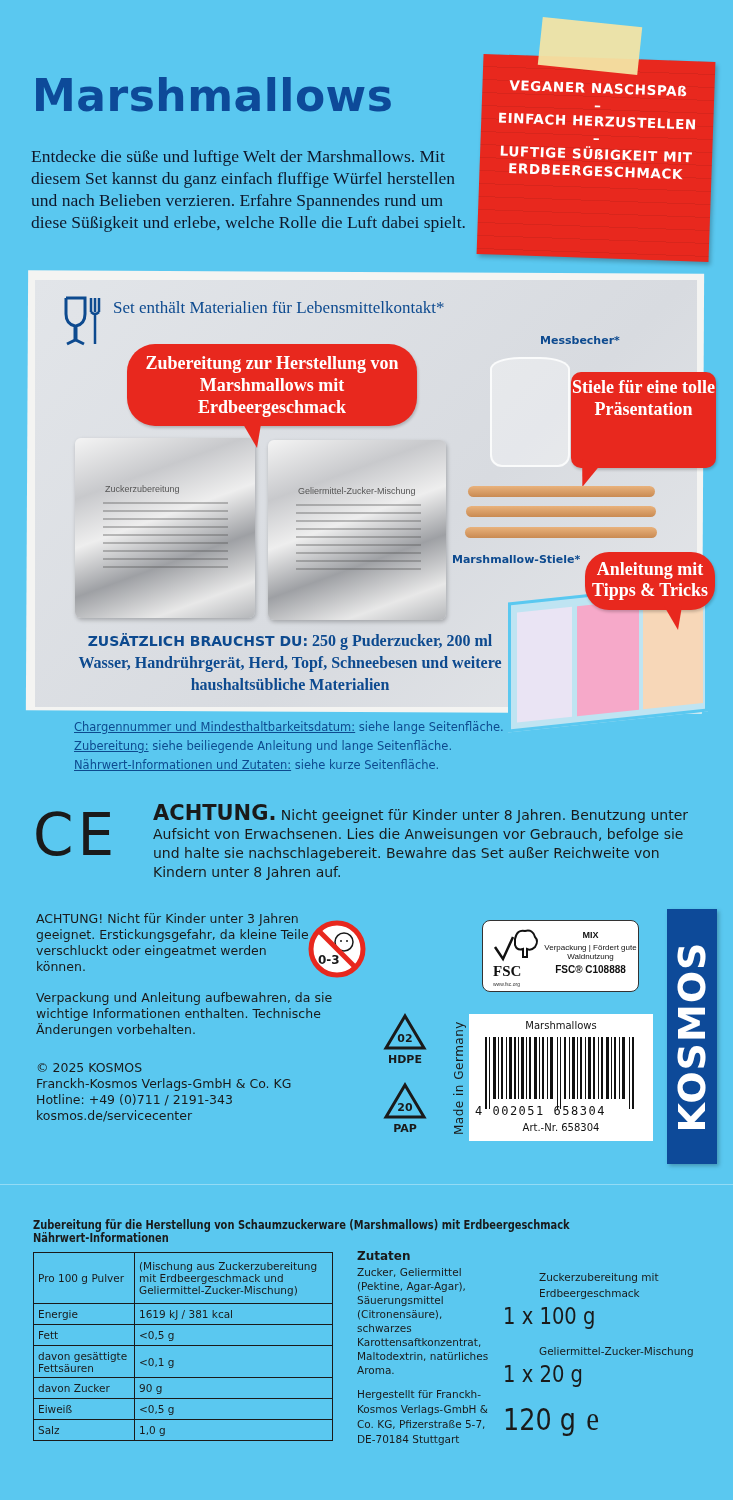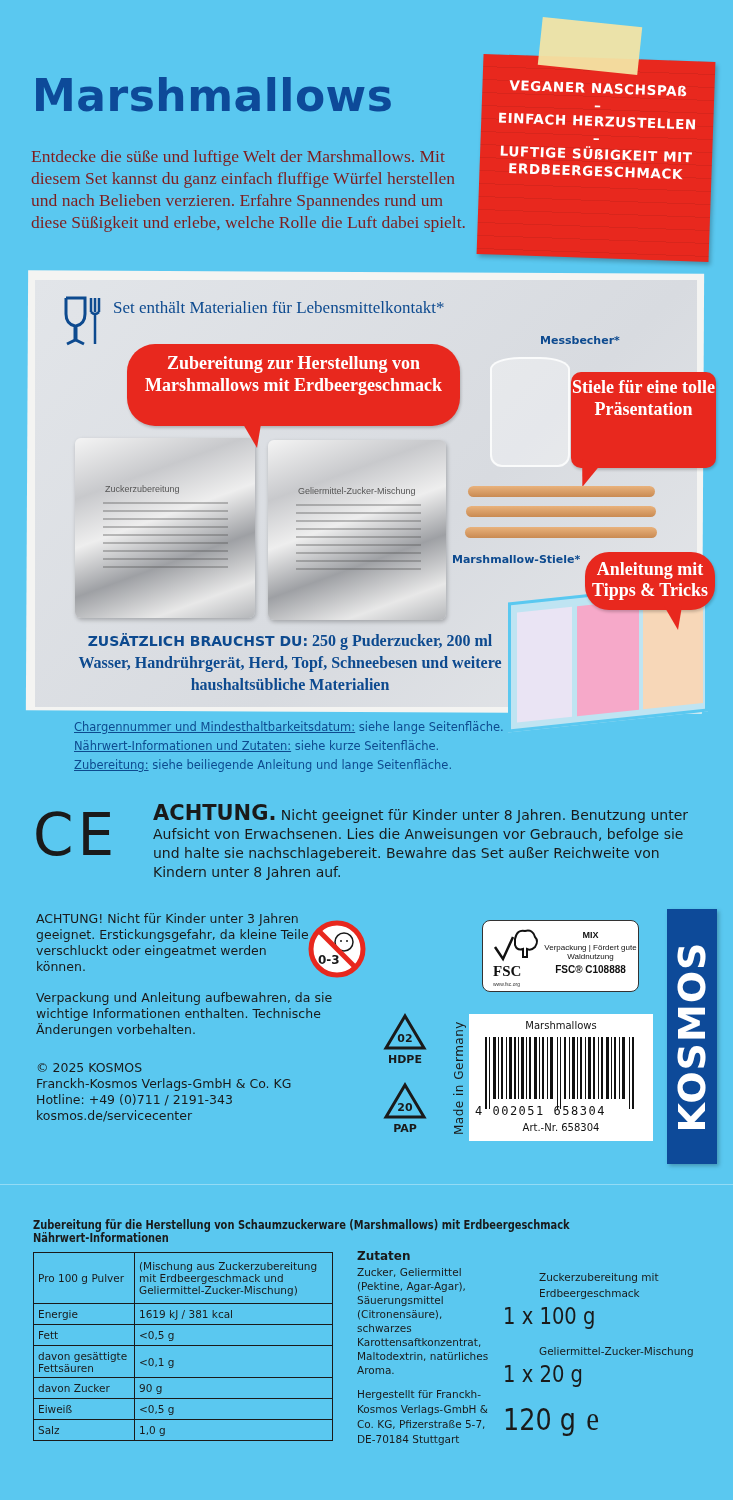--- a/index.html
+++ b/index.html
@@ -2,37 +2,37 @@
 <html><head>
 <meta charset="utf-8">
 <style>
   * { box-sizing: border-box; margin: 0; padding: 0; }
   html, body { width: 733px; height: 1500px; overflow: hidden; }
   body { background: #5ac8f0; position: relative; font-family: "DejaVu Sans", sans-serif; color: #1a1a1a; }
   .abs { position: absolute; }
 
   
   .title { left: 32px; top: 70px; font-family: "DejaVu Sans", sans-serif; font-weight: bold; font-size: 44px; color: #0d4a99; letter-spacing: 0.5px; }
-  .intro { left: 31px; top: 145px; width: 440px; font-family: "Liberation Serif", serif; font-size: 17.5px; line-height: 22px; color: #7f1d1d; }
+  .intro { left: 31px; top: 145px; width: 440px; font-family: "Liberation Serif", serif; font-size: 17.5px; line-height: 22px; color: #0f172a; }
 
   
   .note { left: 480px; top: 58px; width: 232px; height: 200px; background: #e8281e; transform: rotate(2deg); box-shadow: 2px 3px 4px rgba(0,0,0,0.25);
     background-image: repeating-linear-gradient(to bottom, transparent 0 12px, rgba(0,0,0,0.07) 12px 13px); }
   .tape { left: 540px; top: 22px; width: 100px; height: 48px; background: #f3e4a4; transform: rotate(6deg); opacity: 0.95; }
   .note-items { left: 492px; top: 80px; width: 210px; text-align: center; color: #fff; font-family: "DejaVu Sans", sans-serif; font-weight: bold; font-size: 13.5px; letter-spacing: 0.6px; line-height: 17px; transform: rotate(2deg); }
   .note-items .dash { display: block; height: 16px; line-height: 16px; }
 
   
   .panel-border { left: 27px; top: 272px; width: 676px; height: 440px; background: #f4f4f2; transform: rotate(0.3deg); }
   .panel { left: 35px; top: 280px; width: 662px; height: 427px; background: linear-gradient(135deg, #e2e5e9 0%, #d8dbe0 60%, #e5e7ea 100%); }
   .food-icon { left: 63px; top: 294px; width: 40px; height: 52px; }
   .food-label { left: 113px; top: 298px; font-family: "Liberation Serif", serif; font-size: 17px; color: #0d4a8f; }
 
   .bubble { background: #e8281e; color: #fff; font-family: "Liberation Serif", serif; font-weight: bold; text-align: center; border-radius: 28px; box-shadow: 1px 2px 3px rgba(0,0,0,0.2); }
-  .bubble-main { left: 127px; top: 344px; width: 333px; height: 82px; font-size: 18px; line-height: 22px; padding-top: 8px; }
+  .bubble-main { left: 127px; top: 344px; width: 290px; height: 82px; font-size: 18px; line-height: 22px; padding-top: 8px; }
   .bubble-tail { width: 0; height: 0; border-left: 14px solid transparent; border-right: 4px solid transparent; border-top: 24px solid #e8281e; }
   .tail-main { left: 243px; top: 424px; }
   .bubble-stiele { left: 571px; top: 372px; width: 145px; height: 96px; font-size: 18px; line-height: 22px; padding-top: 4px; border-radius: 10px; }
   .tail-stiele { left: 575px; top: 462px; transform: rotate(30deg); }
   .bubble-anleitung { left: 585px; top: 552px; width: 130px; height: 58px; font-size: 18px; line-height: 21px; padding-top: 7px; border-radius: 24px; }
   .tail-anleitung { left: 664px; top: 606px; }
 
   .pouch { background: linear-gradient(160deg, #f4f4f4 0%, #c8c9cc 25%, #eeeeee 45%, #9ea0a4 65%, #e8e8e8 85%, #b4b6b9 100%); border-radius: 6px; box-shadow: 1px 2px 4px rgba(0,0,0,0.25); }
   .pouch1 { left: 75px; top: 438px; width: 180px; height: 180px; }
   .pouch2 { left: 268px; top: 440px; width: 178px; height: 180px; }
@@ -177,22 +177,22 @@
 <div class="abs bubble bubble-anleitung">Anleitung mit Tipps &amp; Tricks</div>
 <div class="abs bubble-tail tail-anleitung"></div>
 
 <div class="abs extra">
   <span class="lead">ZUSÄTZLICH BRAUCHST DU:</span>
   <span>250 g Puderzucker, 200 ml Wasser, Handrührgerät, Herd, Topf, Schneebesen und weitere haushaltsübliche Materialien</span>
 </div>
 
 <div class="abs refs">
   <div><u>Chargennummer und Mindesthaltbarkeitsdatum:</u><span> siehe lange Seitenfläche.</span></div>
+  <div><u>Zubereitung:</u><span> siehe beiliegende Anleitung und lange Seitenfläche.</span></div>
   <div><u>Nährwert-Informationen und Zutaten:</u><span> siehe kurze Seitenfläche.</span></div>
-  <div><u>Zubereitung:</u><span> siehe beiliegende Anleitung und lange Seitenfläche.</span></div>
 </div>
 
 <div class="abs ce">CE</div>
 <div class="abs warn8">
   <span class="big">ACHTUNG.</span><span> Nicht geeignet für Kinder unter 8 Jahren. Benutzung unter Aufsicht von Erwachsenen. Lies die Anweisungen vor Gebrauch, befolge sie und halte sie nachschlagebereit. Bewahre das Set außer Reichweite von Kindern unter 8 Jahren auf.</span>
 </div>
 
 <p class="abs small-text warn3">ACHTUNG! Nicht für Kinder unter 3 Jahren geeignet. Erstickungsgefahr, da kleine Teile verschluckt oder eingeatmet werden können.</p>
 <svg class="abs age-icon" viewBox="0 0 58 58">
   <circle cx="29" cy="29" r="26" fill="#fff" stroke="#e8281e" stroke-width="5"></circle>

